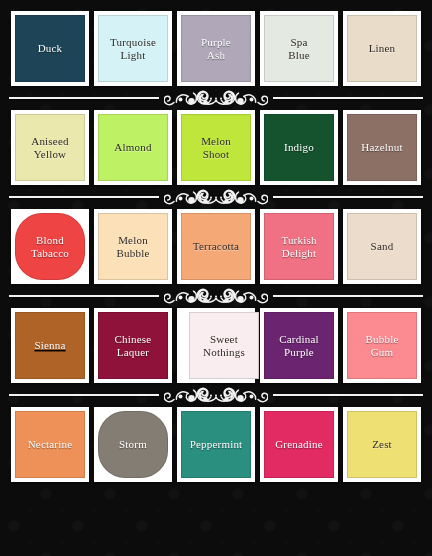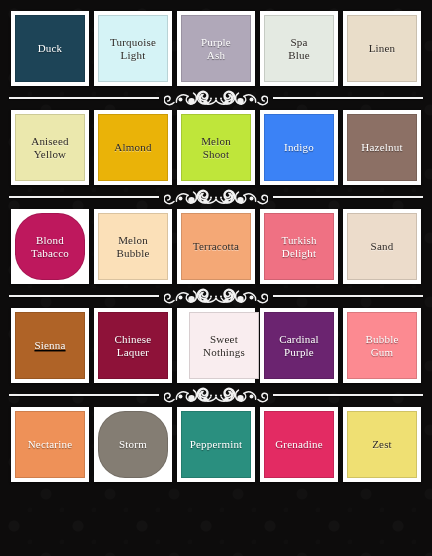--- a/index.html
+++ b/index.html
@@ -179,32 +179,32 @@
       <div class="rule"></div>
     </div>
     <div class="swatch-row">
       <div class="swatch">
         <div class="swatch-inner dark-text" style="background-color: rgb(235, 232, 173);">
           <span class="swatch-label">Aniseed
 Yellow</span>
         </div>
       </div>
       <div class="swatch">
-        <div class="swatch-inner dark-text" style="background-color: #eab308;">
+        <div class="swatch-inner dark-text" style="background-color: #bef264;">
           <span class="swatch-label">Almond</span>
         </div>
       </div>
       <div class="swatch">
         <div class="swatch-inner dark-text" style="background-color: rgb(191, 230, 58);">
           <span class="swatch-label">Melon
 Shoot</span>
         </div>
       </div>
       <div class="swatch">
-        <div class="swatch-inner light-text" style="background-color: #3b82f6;">
+        <div class="swatch-inner light-text" style="background-color: #14532d;">
           <span class="swatch-label">Indigo</span>
         </div>
       </div>
       <div class="swatch">
         <div class="swatch-inner light-text" style="background-color: rgb(140, 112, 101);">
           <span class="swatch-label">Hazelnut</span>
         </div>
       </div>
     </div>
     <div class="divider">
@@ -241,21 +241,21 @@
   </g>
     <circle cx="47" cy="10.5" r="1.0" fill="#f2f2f2"></circle>
     <circle cx="52" cy="10.5" r="1.0" fill="#f2f2f2"></circle>
     <circle cx="57" cy="10.5" r="1.0" fill="#f2f2f2"></circle>
   </svg>
       </div>
       <div class="rule"></div>
     </div>
     <div class="swatch-row">
       <div class="swatch">
-        <div class="swatch-inner light-text" style="background-color: #be185d; border-radius: 27px;">
+        <div class="swatch-inner light-text" style="background-color: #ef4444; border-radius: 27px;">
           <span class="swatch-label">Blond
 Tabacco</span>
         </div>
       </div>
       <div class="swatch">
         <div class="swatch-inner dark-text" style="background-color: rgb(251, 224, 184);">
           <span class="swatch-label">Melon
 Bubble</span>
         </div>
       </div>

